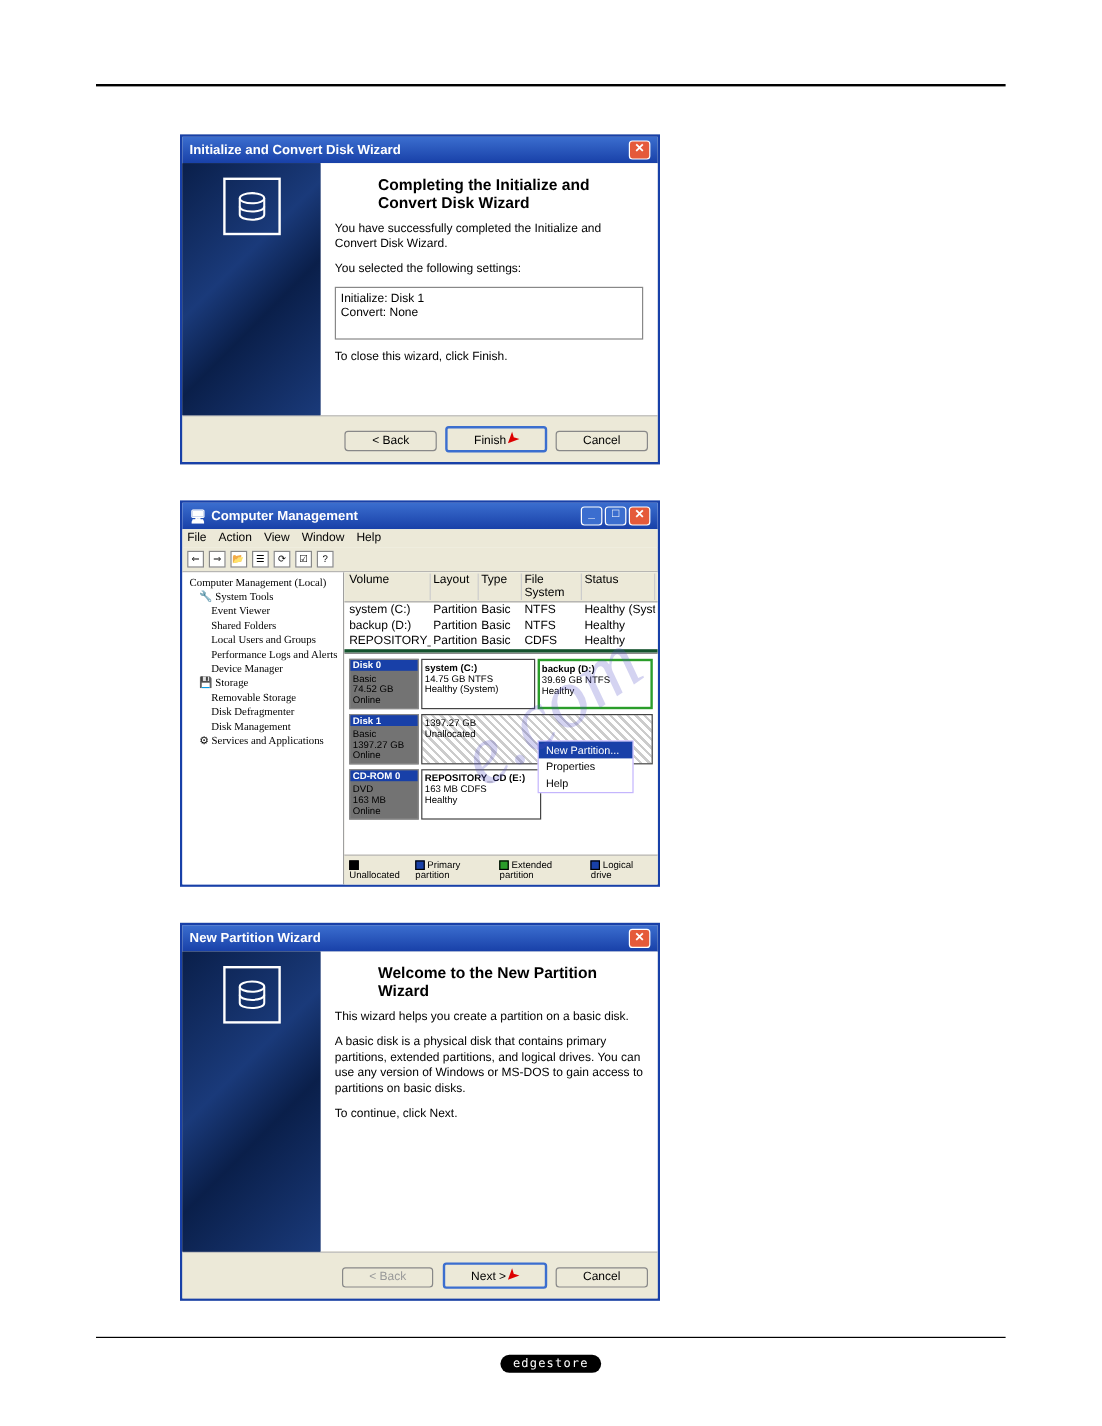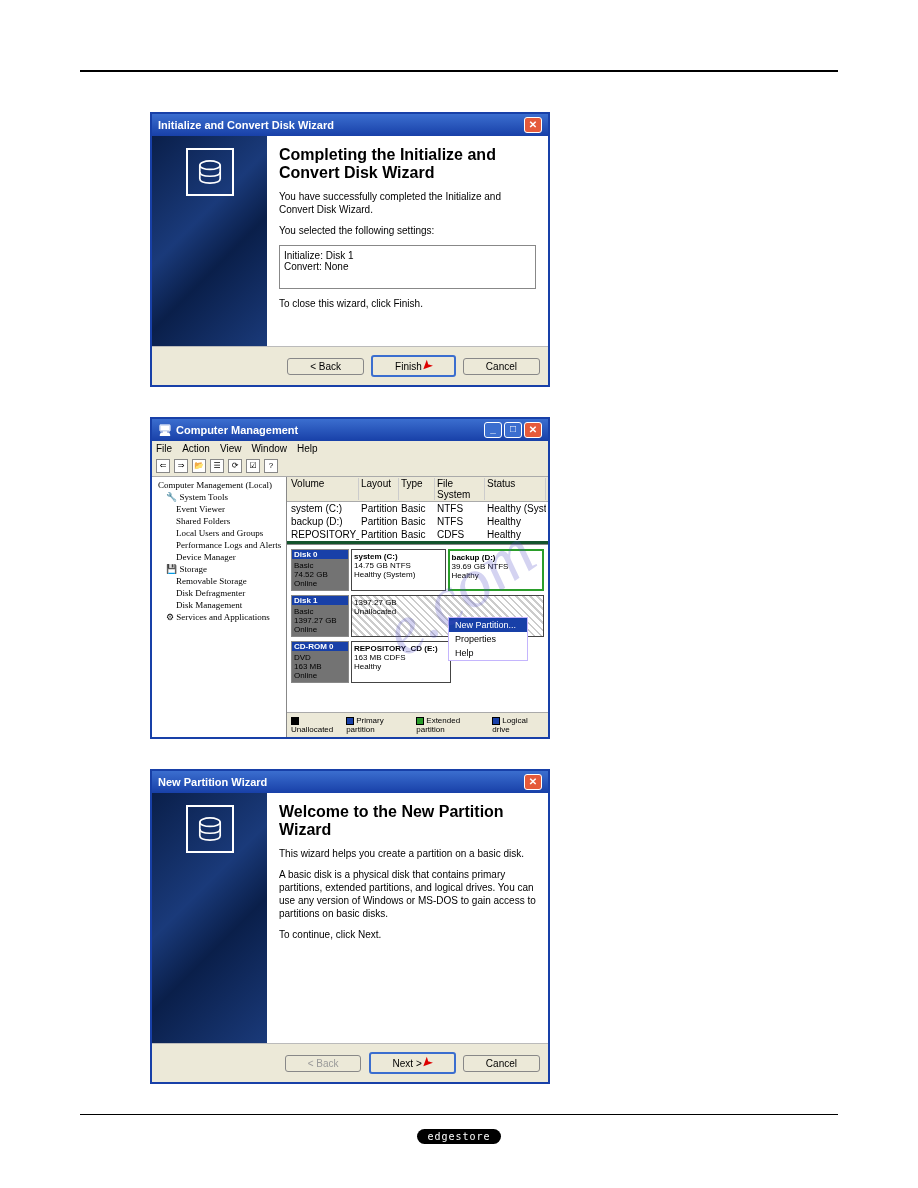--- a/index.html
+++ b/index.html
@@ -112,22 +112,23 @@
   }
   .wizard-left-icon svg { width: 34px; height: 34px; }
   .wizard-right {
     flex: 1;
     padding: 10px 12px;
     font-size: 10px;
     color: #000;
   }
   .wizard-title {
     font-weight: bold;
-    font-size: 16px;
+    font-size: 13px;
     margin-bottom: 8px;
+    margin-left: 36px;
   }
   .wizard-text { margin-bottom: 8px; line-height: 1.3; }
   .settings-box {
     border: 1px solid #888;
     background: #fff;
     padding: 4px;
     height: 44px;
     margin-bottom: 8px;
     font-size: 10px;
   }

